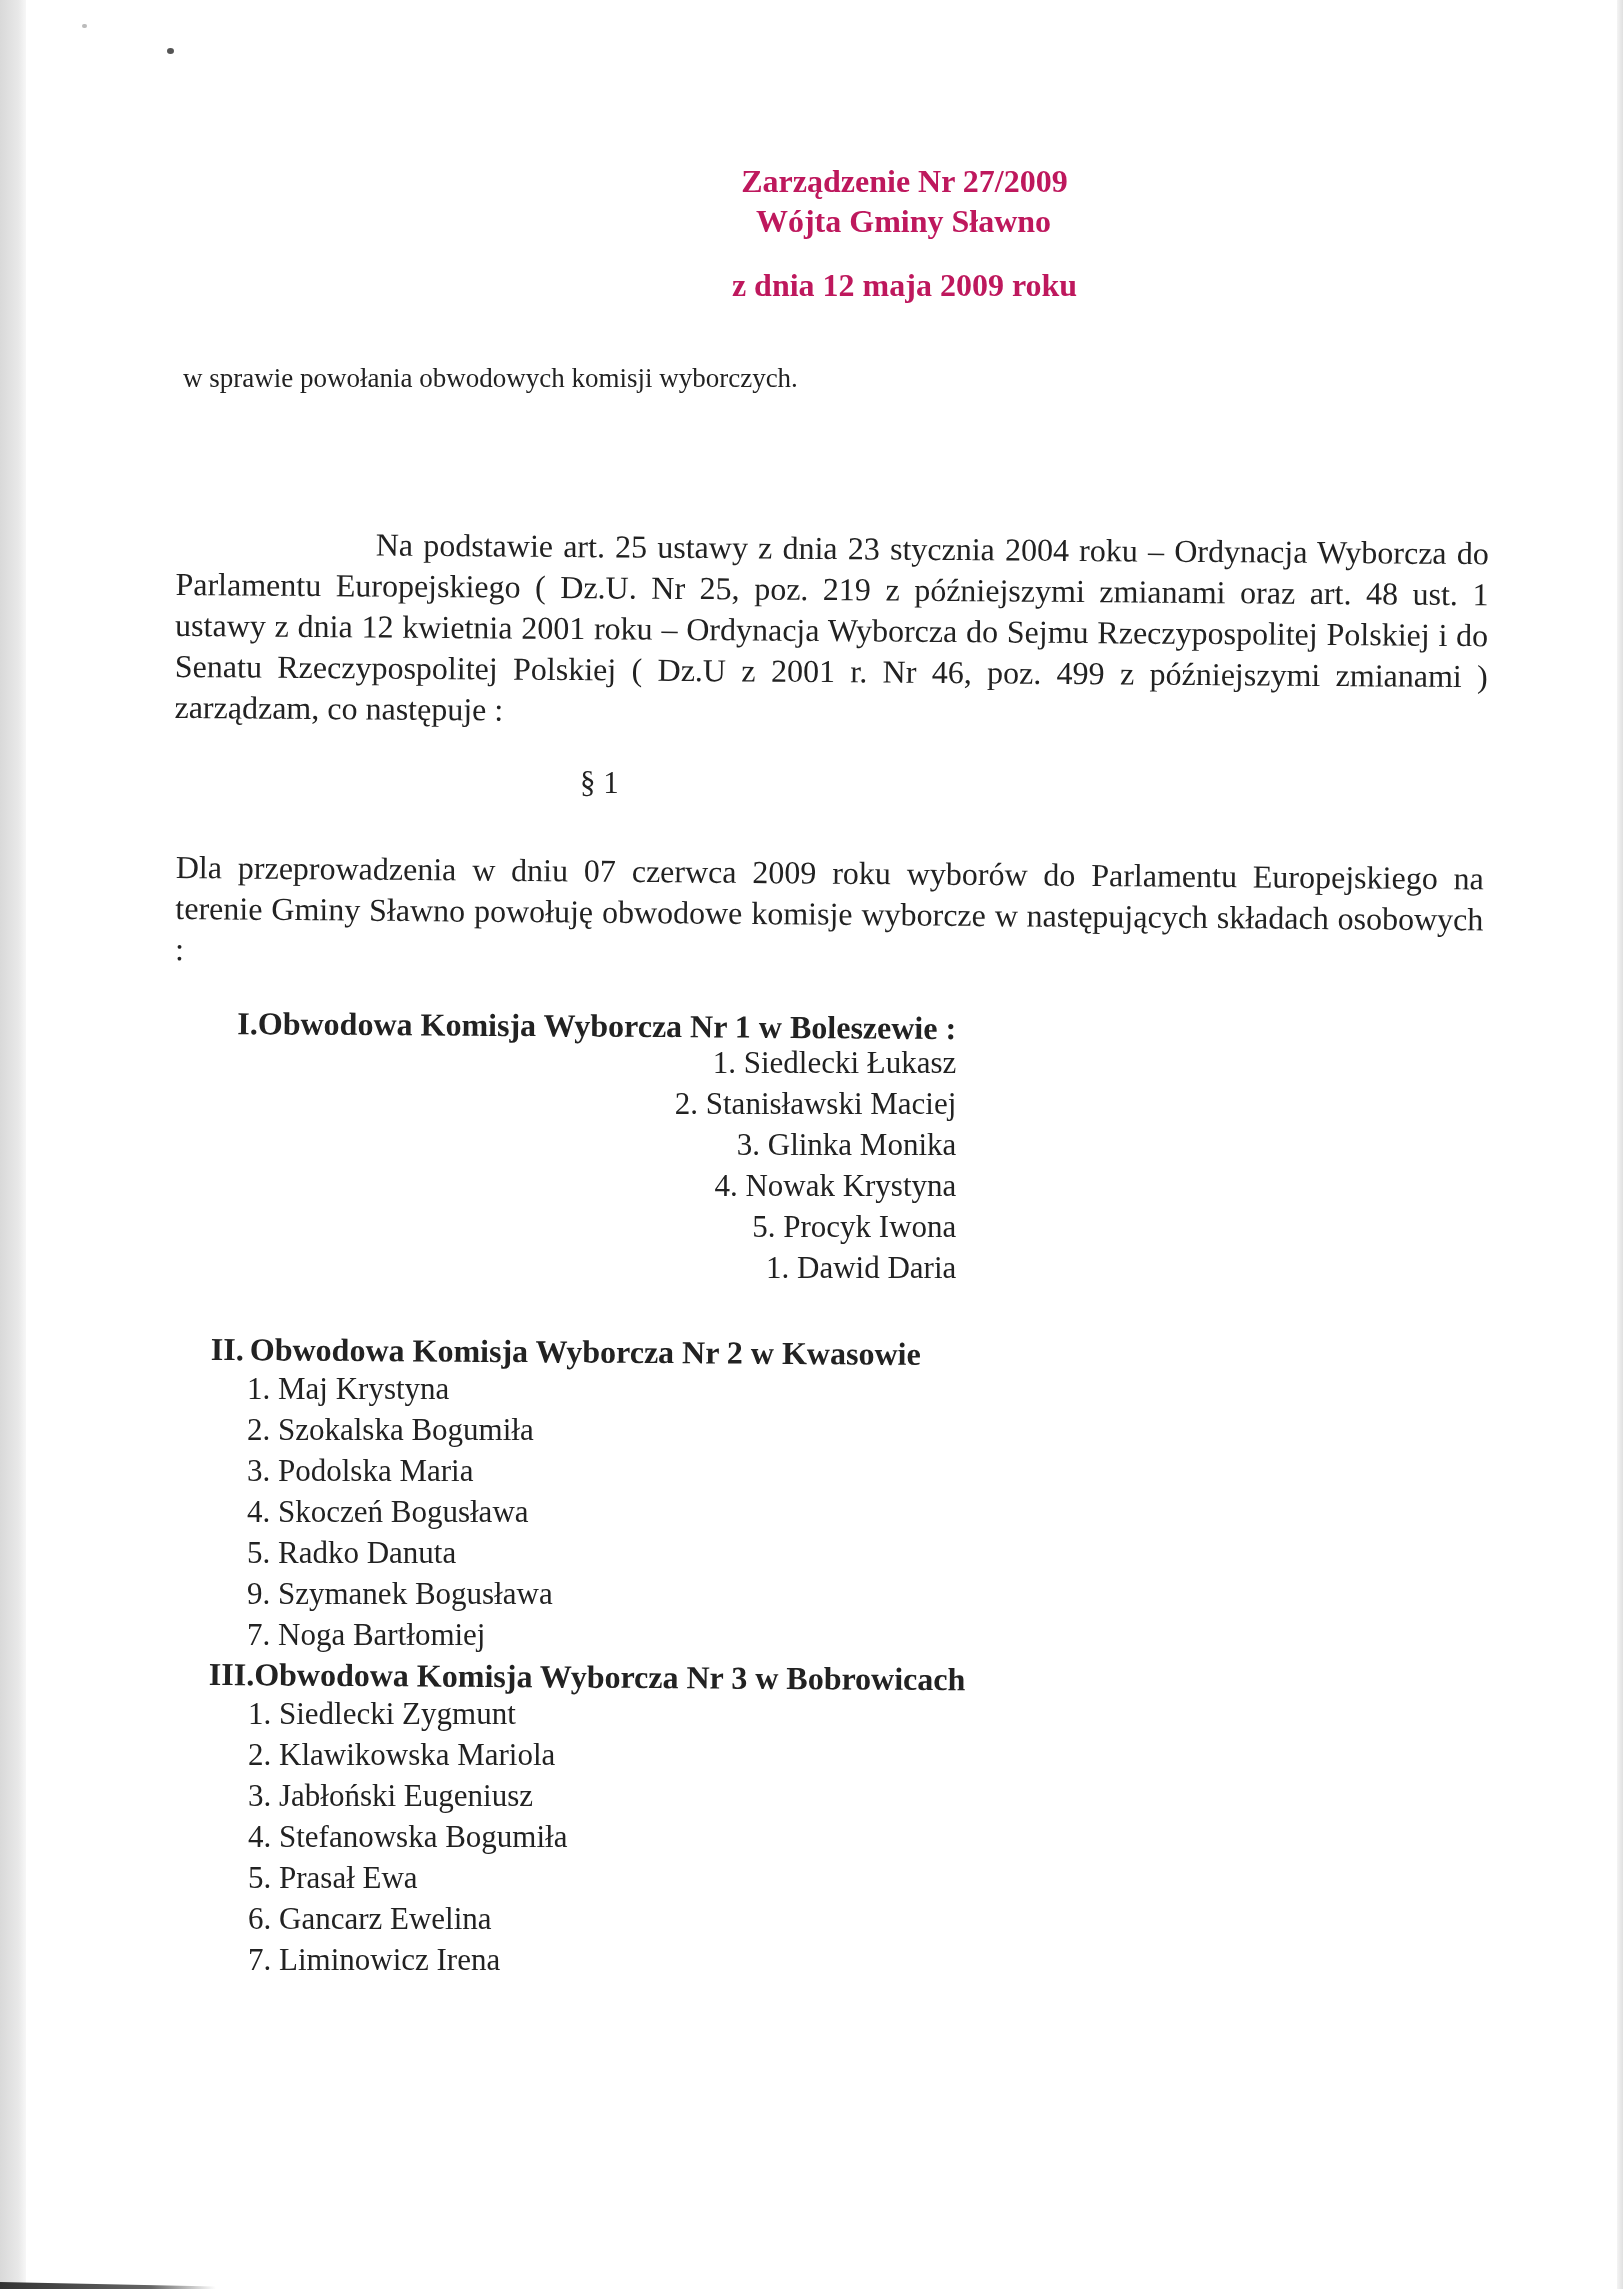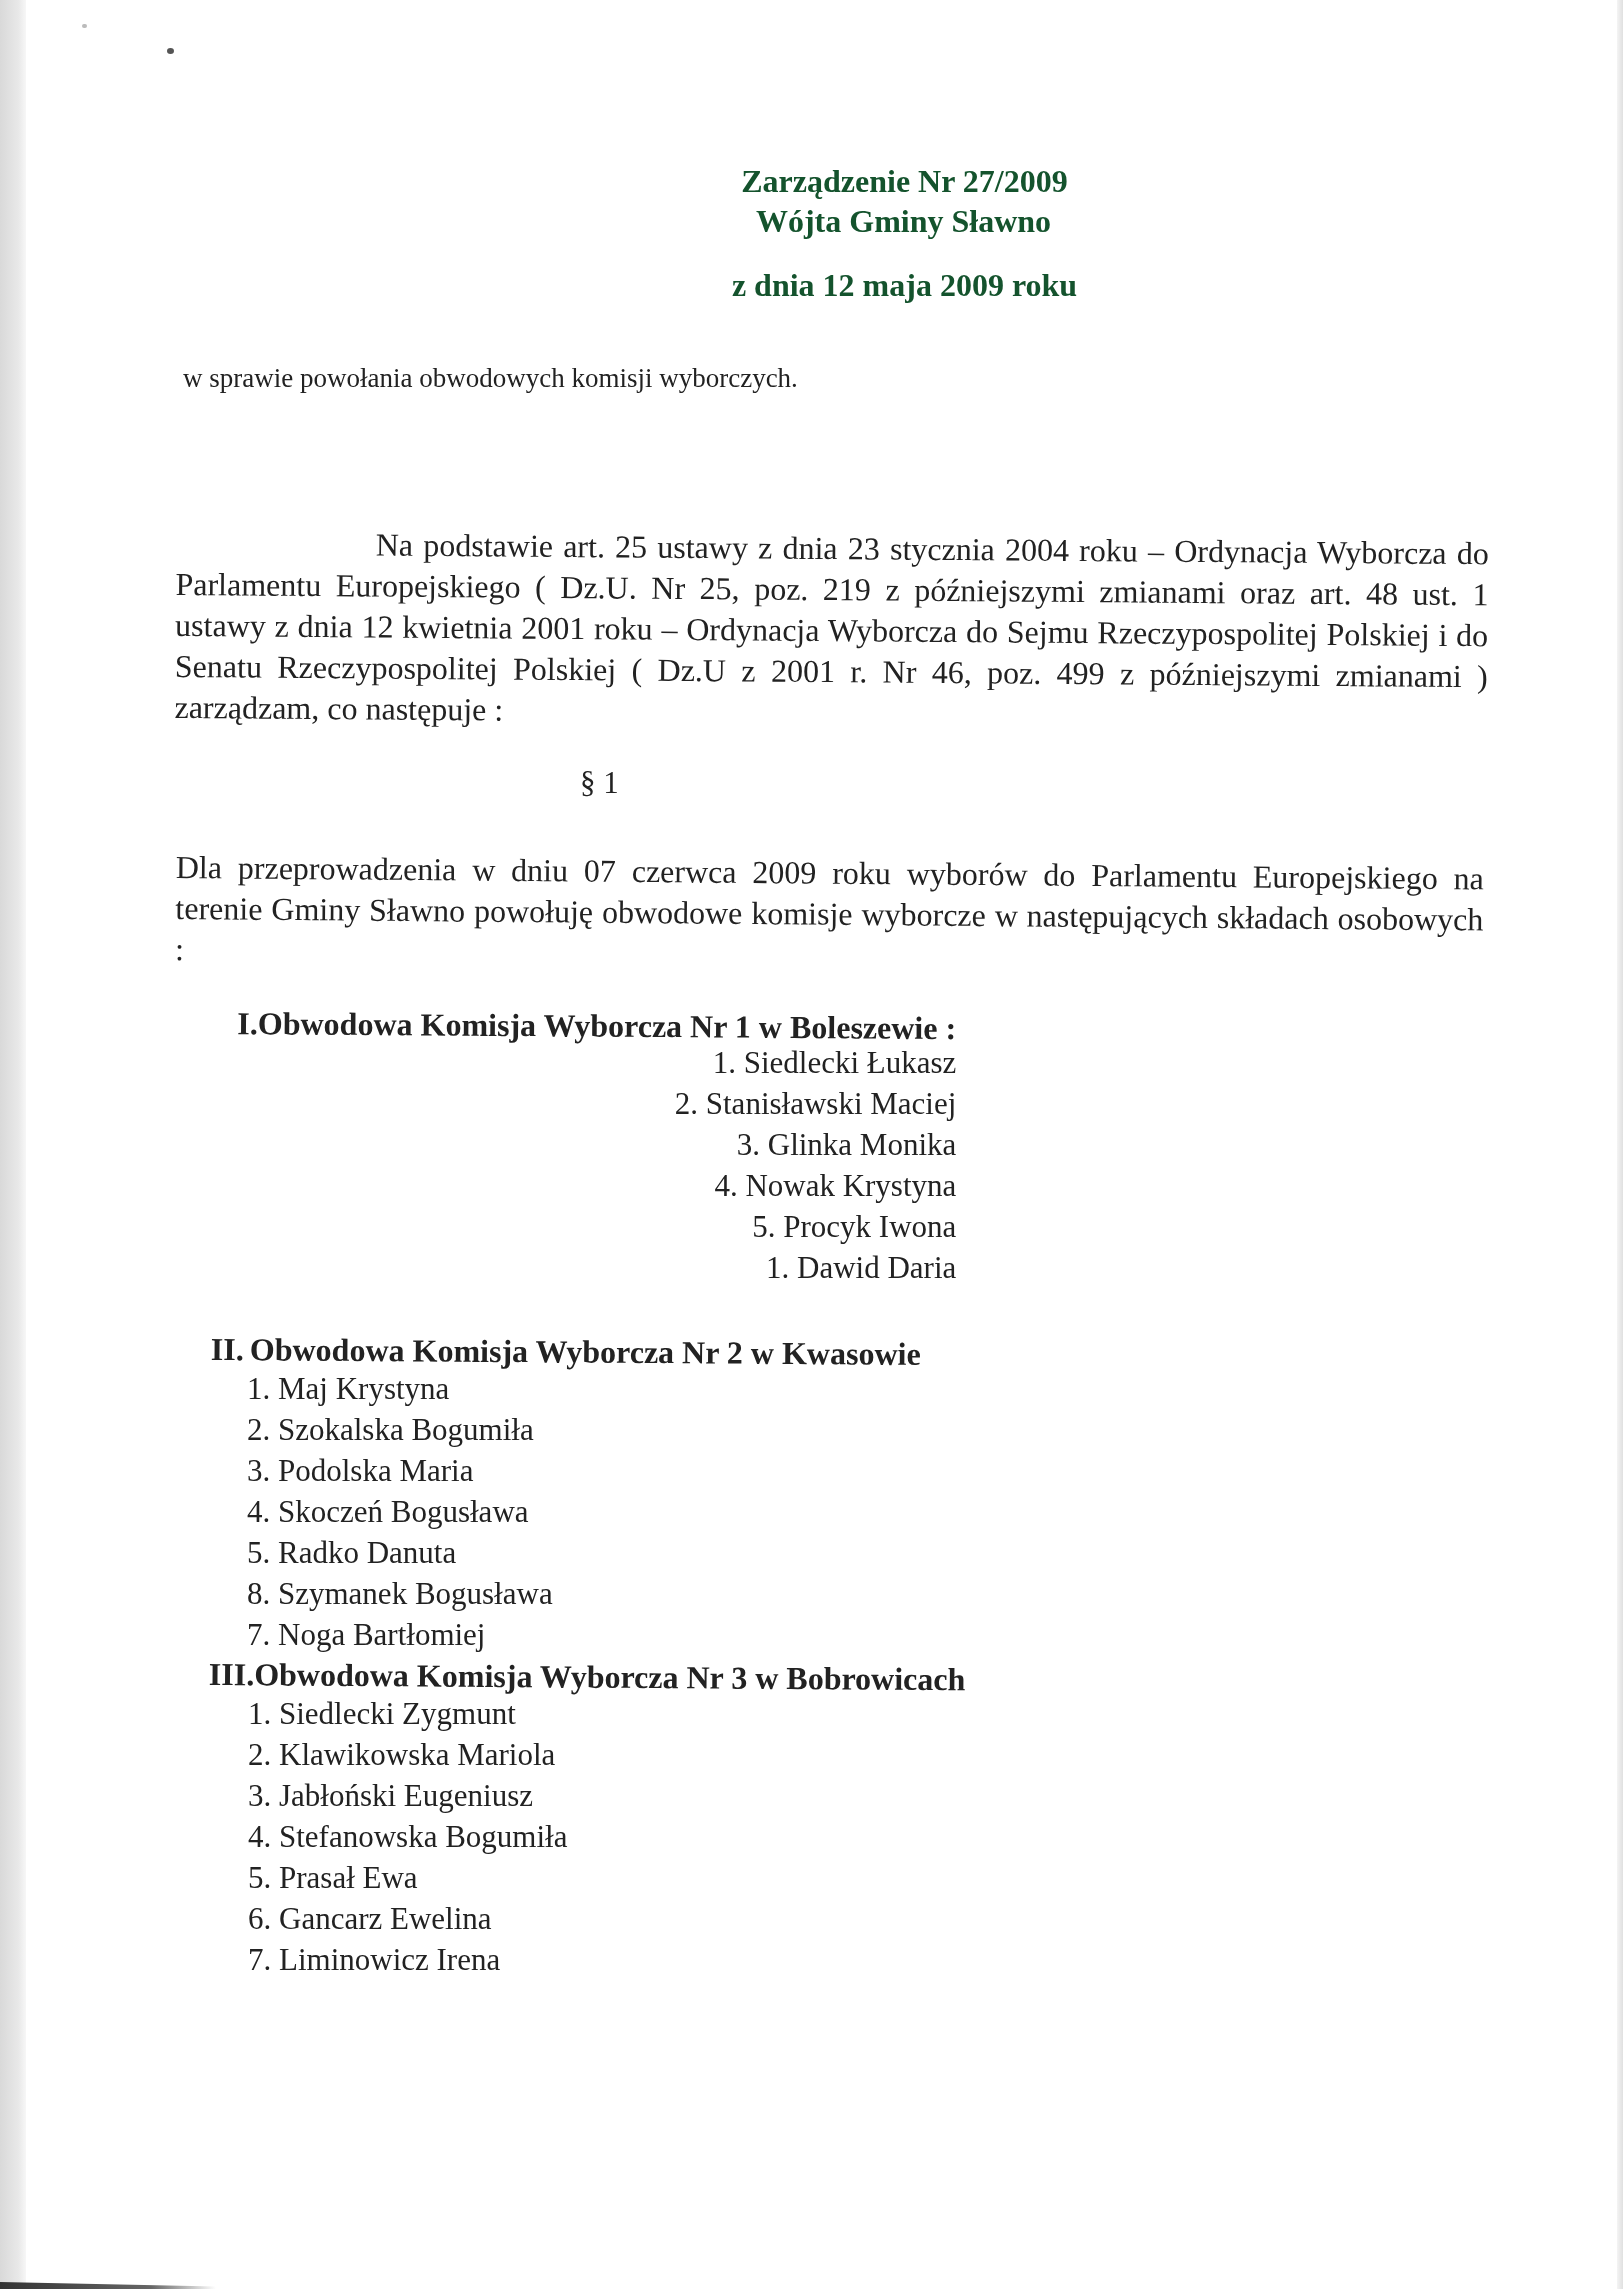--- a/index.html
+++ b/index.html
@@ -12,21 +12,21 @@
   .scan-right-edge { position: absolute; right: 0; top: 0; width: 5.9px; height: 2290px;
     background: linear-gradient(to right, #f4f4f4, #e0e0e0); }
   .scan-bottom-shadow { position: absolute; left: 0; bottom: 0; width: 216px; height: 7.8px;
     background: linear-gradient(to right, #333, #666 70%, rgba(255,255,255,0));
     transform: skewY(1.2deg); transform-origin: left; }
   .speck { position: absolute; border-radius: 50%; }
   .speck.a { left: 82px; top: 23.5px; width: 4.9px; height: 4.9px; background: #bbb; }
   .speck.b { left: 167px; top: 48px; width: 6.9px; height: 5.9px; background: #555; }
 
   .header { position: absolute; left: 0; width: 1623px; text-align: center; font-weight: bold;
-    font-size: 32px; line-height: 40px; color: #14532d; }
+    font-size: 32px; line-height: 40px; color: #be185d; }
   .header .line { display: block; }
   .header .l1 { margin-left: 186px; }
   .header .l2 { margin-left: 184px; }
   .header .l3 { margin-left: 186px; margin-top: 24px; }
 
   .subject { position: absolute; left: 183px; top: 363px; font-size: 27px; }
 
   .para { position: absolute; left: 176px; width: 1313px; font-size: 32px; line-height: 41px;
     text-align: justify; }
   .para .indent { display: inline-block; width: 200px; }
@@ -89,21 +89,21 @@
 <div class="commission c2">
   <div class="title">
     <span class="num">II.</span><span>Obwodowa Komisja Wyborcza Nr 2 w Kwasowie</span>
   </div>
   <ol>
     <li>1. Maj Krystyna</li>
     <li>2. Szokalska Bogumiła</li>
     <li>3. Podolska Maria</li>
     <li>4. Skoczeń Bogusława</li>
     <li>5. Radko Danuta</li>
-    <li>8. Szymanek Bogusława</li>
+    <li>9. Szymanek Bogusława</li>
     <li>7. Noga Bartłomiej</li>
   </ol>
 </div>
 
 <div class="commission c3">
   <div class="title">
     <span class="num">III.</span><span>Obwodowa Komisja Wyborcza Nr 3 w Bobrowicach</span>
   </div>
   <ol>
     <li>1. Siedlecki Zygmunt</li>

